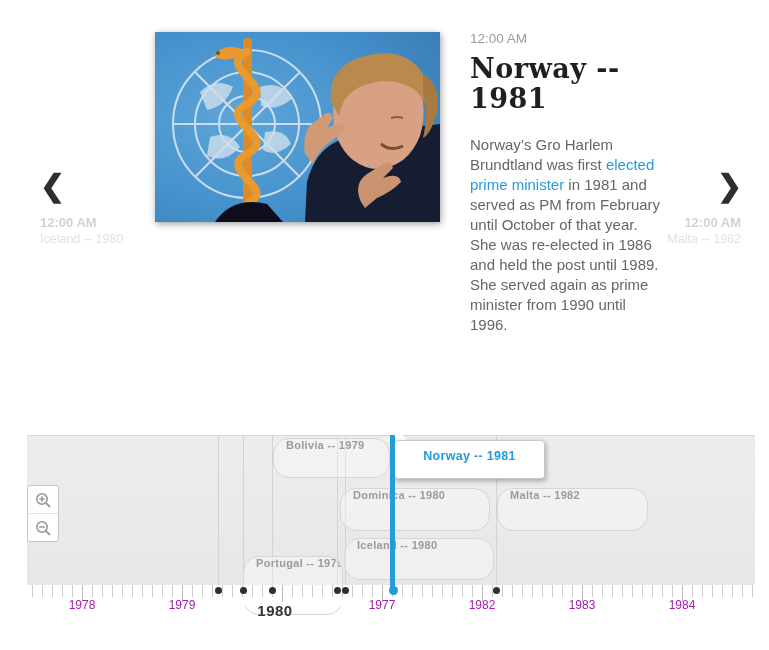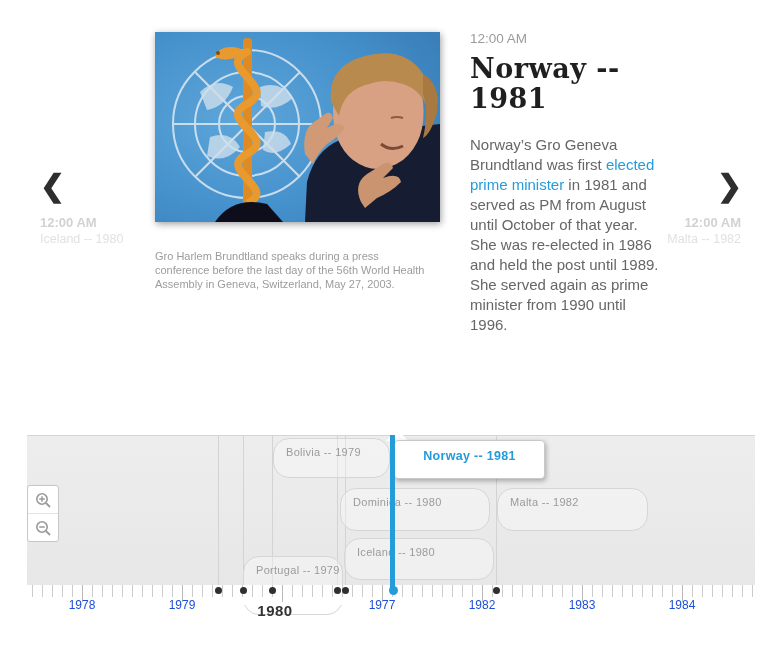--- a/index.html
+++ b/index.html
@@ -33,21 +33,21 @@
   .nav-prev-text{left:40px;text-align:left;}
   .nav-next-text{left:581px;text-align:right;}
 
   
   .timenav{position:absolute;left:27px;top:435px;width:728px;height:150px;
            background:linear-gradient(#ededed,#e7e7e7);
            border-top:1px solid #d5d5d5;border-bottom:1px solid #d9d9d9;cursor:grab;}
   .evline{position:absolute;top:0;bottom:0;width:1px;background:#d3d3d3;}
   .mbox{position:absolute;box-sizing:border-box;border:1px solid #d6d6d6;border-radius:16px;
         background:rgba(255,255,255,.34);overflow:hidden;white-space:nowrap;
-        padding:7px 0 0 12px;font-size:11px;font-weight:normal;color:#9b9b9b;
+        padding:0 0 0 12px;font-size:11px;font-weight:bold;color:#9b9b9b;
         letter-spacing:.3px;cursor:pointer;}
   
   .active-line{position:absolute;left:390px;top:435px;width:5px;height:159px;
                background:var(--accent);z-index:6;}
   .active-notch{position:absolute;left:386px;top:429px;width:0;height:0;z-index:5;
                 border-left:11px solid transparent;border-right:11px solid transparent;
                 border-bottom:12px solid #fff;}
   .active-box{position:absolute;left:394px;top:440px;width:151px;height:39px;z-index:5;
               box-sizing:border-box;background:#fff;border:1px solid #c9c9c9;border-radius:4px;
               box-shadow:1px 2px 5px rgba(0,0,0,.3);text-align:center;padding-top:8px;
@@ -58,21 +58,21 @@
            border:1px solid #c6c6c6;border-radius:3px;z-index:7;}
   .zbtn{width:30px;height:27px;display:flex;align-items:center;justify-content:center;cursor:pointer;}
   .zbtn + .zbtn{border-top:1px solid #e2e2e2;}
 
   
   .tickbar{position:absolute;left:27px;top:585px;width:728px;height:20px;background:#fff;}
   .tick{position:absolute;top:0;width:1px;height:12px;background:#cccccc;}
   .tick.major{height:17px;background:#b9b9b9;}
   .dot{position:absolute;width:7px;height:7px;border-radius:50%;background:#2f2f2f;z-index:4;}
   .dot.active{width:9px;height:9px;background:var(--accent);z-index:7;}
-  .year{position:absolute;width:80px;text-align:center;font-size:12px;color:#1d4ed8;top:598px;}
+  .year{position:absolute;width:80px;text-align:center;font-size:12px;color:#a21caf;top:598px;}
   .year.active{font-size:15px;font-weight:bold;color:#333;top:602px;letter-spacing:.5px;}
 </style>
 </head>
 <body>
 
 <div class="screen">
 
   <div class="media">
     <svg width="285" height="190" viewBox="0 0 285 190">
       <defs>
@@ -117,26 +117,25 @@
         <path d="M268 42 Q286 52 282 80 Q276 102 268 106 Q274 80 268 62 Z" fill="#a87a42"></path>
         <path d="M236 86 Q242 84 248 86" stroke="#8a5d42" stroke-width="2" fill="none"></path>
         <path d="M226 112 Q236 120 248 114" stroke="#7d4a38" stroke-width="3" fill="none"></path>
 
         <path d="M150 122 Q146 96 162 88 L170 82 Q176 78 178 86 L172 96 Q186 88 190 96 Q182 106 172 112 Q162 122 158 132 Z" fill="#d09a76"></path>
         <path d="M206 170 Q198 152 212 142 L228 132 Q236 128 238 136 L228 146 Q244 140 246 150 Q236 160 222 166 L210 176 Z" fill="#cb946f"></path>
       </g>
       <path d="M60 190 Q78 164 112 172 L128 190 Z" fill="#0b0e1a" filter="url(#soft)"></path>
     </svg>
   </div>
-  <div class="caption">Gro Harlem Brundtland speaks during a press conference before the last day of the 56th World Health Assembly in Geneva, Switzerland, May 27, 2003.</div>
 
   <div class="textcol">
     <div class="slide-time">12:00 AM</div>
     <h2 class="slide-title">Norway -- 1981</h2>
-    <p class="slide-body"><span>Norway’s Gro Geneva Brundtland was first </span><span class="lnk">elected prime minister</span><span> in 1981 and served as PM from August until October of that year. She was re-elected in 1986 and held the post until 1989. She served again as prime minister from 1990 until 1996.</span></p>
+    <p class="slide-body"><span>Norway’s Gro Harlem Brundtland was first </span><span class="lnk">elected prime minister</span><span> in 1981 and served as PM from February until October of that year. She was re-elected in 1986 and held the post until 1989. She served again as prime minister from 1990 until 1996.</span></p>
   </div>
 
   <div class="navarrow nav-prev-arrow">❮</div>
   <div class="navblock nav-prev-text">
     <div class="ntime">12:00 AM</div>
     <div class="ntitle">Iceland -- 1980</div>
   </div>
   <div class="navarrow nav-next-arrow">❯</div>
   <div class="navblock nav-next-text">
     <div class="ntime">12:00 AM</div>

